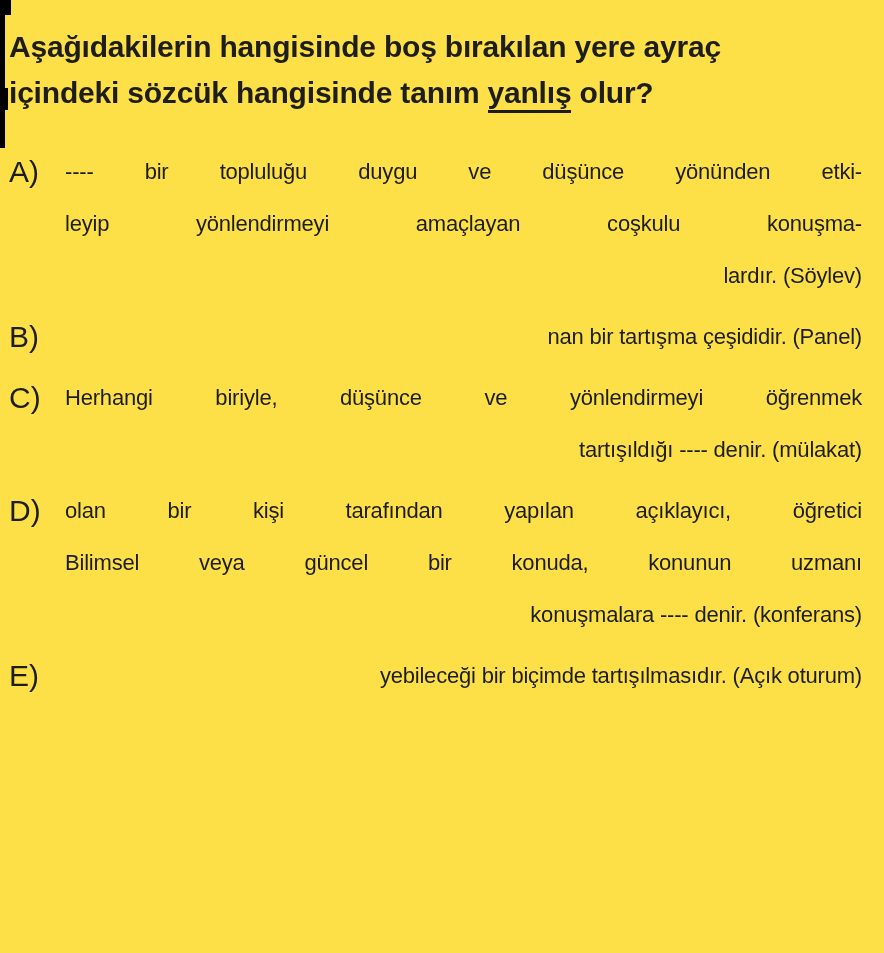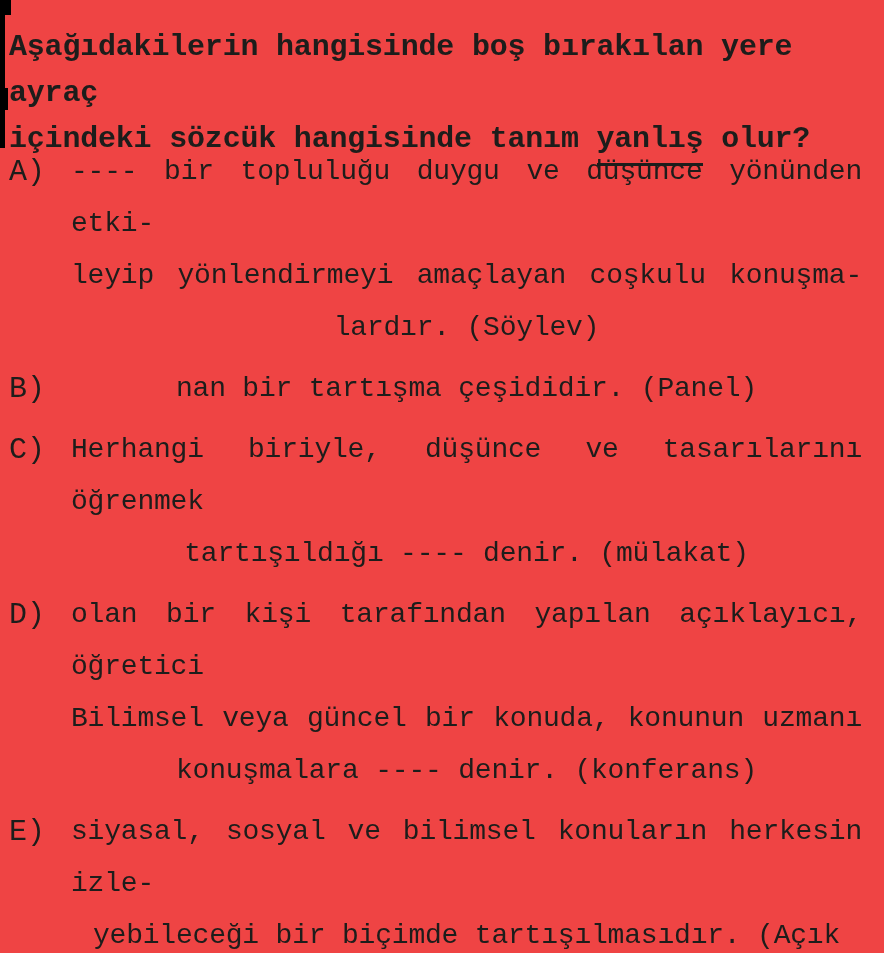--- a/index.html
+++ b/index.html
@@ -4,22 +4,22 @@
 <style>
   html, body {
     margin: 0;
     padding: 0;
     background: #ffffff;
   }
   .sheet {
     position: relative;
     width: 884px;
     height: 953px;
-    background: #ef4444;
-    font-family: Liberation Mono, monospace;
+    background: #fde047;
+    font-family: Liberation Sans, sans-serif;
     color: #1d1d1b;
     overflow: hidden;
   }
   
   .scan-bar {
     position: absolute;
     left: 0;
     top: 0;
     width: 5px;
     height: 148px;
@@ -47,47 +47,46 @@
     top: 24px;
     right: 24px;
     font-size: 30px;
     font-weight: bold;
     line-height: 46px;
     letter-spacing: -0.2px;
   }
   .underlined-word {
     display: inline-block;
     border-bottom: 3px solid #1d1d1b;
-    padding-bottom: 7px;
+    padding-bottom: 0;
     line-height: 34px;
   }
   .options {
     position: absolute;
     left: 9px;
     top: 146px;
     right: 22px;
   }
   .option {
     display: flex;
     margin-bottom: 9px;
   }
   .option-letter {
     flex: 0 0 56px;
     font-size: 30px;
     line-height: 52px;
   }
   .option-text {
     flex: 1 1 auto;
-    font-size: 28px;
+    font-size: 22px;
     line-height: 52px;
     letter-spacing: -0.2px;
-    margin-left: 6px;
   }
   .opt-line {
-    text-align: center;
+    text-align: right;
   }
   .opt-line.justify {
     text-align: justify;
     text-align-last: justify;
   }
 </style>
 </head>
 <body>
 
 <div class="sheet">
@@ -115,36 +114,35 @@
     <div class="option">
       <div class="option-letter">B)</div>
       <div class="option-text">
         <div class="opt-line">nan bir tartışma çeşididir. (Panel)</div>
       </div>
     </div>
 
     <div class="option">
       <div class="option-letter">C)</div>
       <div class="option-text">
-        <div class="opt-line justify">Herhangi biriyle, düşünce ve tasarılarını öğrenmek</div>
+        <div class="opt-line justify">Herhangi biriyle, düşünce ve yönlendirmeyi öğrenmek</div>
         <div class="opt-line">tartışıldığı ---- denir. (mülakat)</div>
       </div>
     </div>
 
     <div class="option">
       <div class="option-letter">D)</div>
       <div class="option-text">
         <div class="opt-line justify">olan bir kişi tarafından yapılan açıklayıcı, öğretici</div>
         <div class="opt-line justify">Bilimsel veya güncel bir konuda, konunun uzmanı</div>
         <div class="opt-line">konuşmalara ---- denir. (konferans)</div>
       </div>
     </div>
 
     <div class="option">
       <div class="option-letter">E)</div>
       <div class="option-text">
-        <div class="opt-line justify">siyasal, sosyal ve bilimsel konuların herkesin izle-</div>
         <div class="opt-line">yebileceği bir biçimde tartışılmasıdır. (Açık oturum)</div>
       </div>
     </div>
 
   </div>
 </div>
 
 </body></html>

